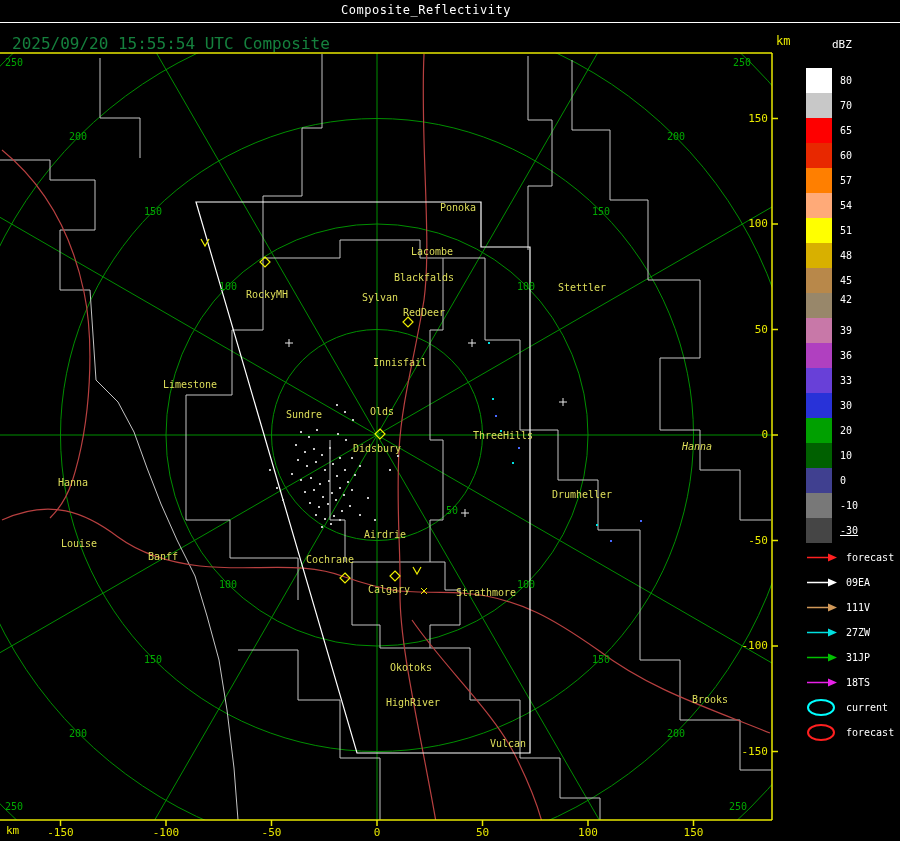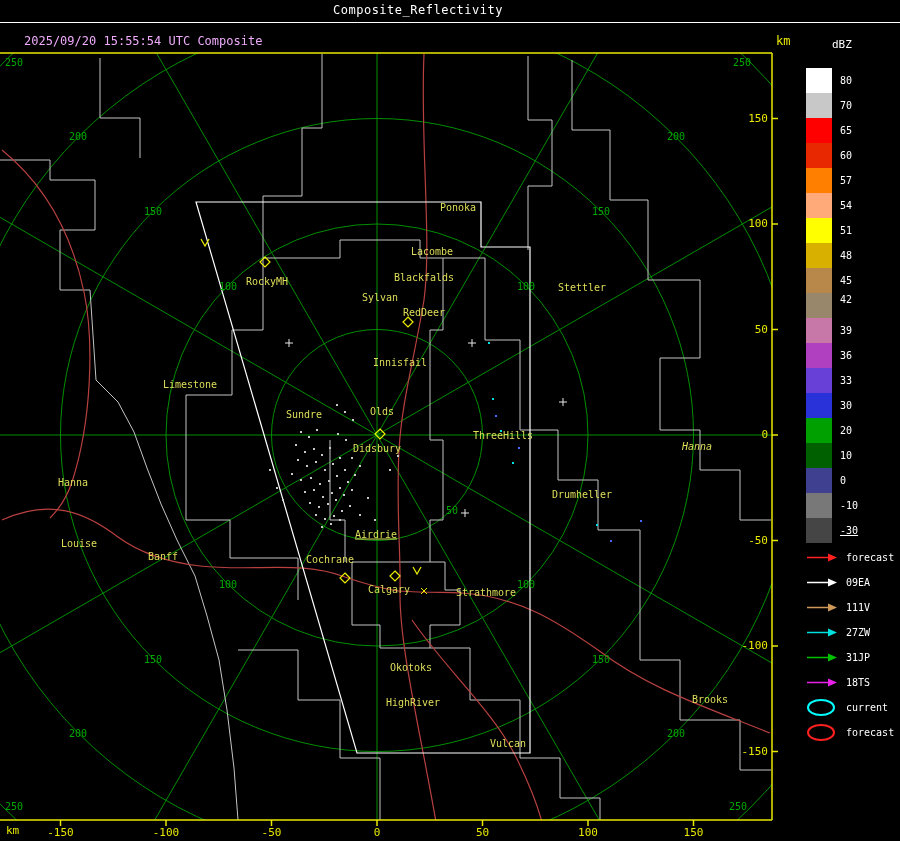--- a/index.html
+++ b/index.html
@@ -1,20 +1,20 @@
 <!DOCTYPE html>
 <html><head>
 <meta charset="utf-8">
 <style>
   html,body{margin:0;padding:0;background:#000;width:900px;height:841px;overflow:hidden}
   body{font-family:"DejaVu Sans Mono","Liberation Mono",monospace;position:relative}
   .abs{position:absolute}
-  .titlebar{position:absolute;top:0;left:0;width:836px;height:22px;text-align:center;color:#ffffff;font-size:12px;line-height:20px;letter-spacing:.5px}
+  .titlebar{position:absolute;top:0;left:8px;width:836px;height:22px;text-align:center;color:#ffffff;font-size:12px;line-height:20px;letter-spacing:.5px}
   .title-sep{position:absolute;top:22px;left:0;width:900px;height:1px;background:#ffffff}
-  .ts{position:absolute;left:24px;top:34px;color:#f0abfc;font-size:12px}
+  .ts{position:absolute;left:12px;top:34px;color:#15803d;font-size:16px}
   .km-top{position:absolute;left:776px;top:34px;color:#e8e800;font-size:12px}
   .dbz{position:absolute;left:832px;top:38px;color:#ffffff;font-size:11px}
   .pl{position:absolute;transform:translate(-50%,-50%);color:#dede5a;font-size:10px;white-space:nowrap}
   .rl{position:absolute;transform:translate(-50%,-50%);color:#00a800;font-size:10px}
   .ax{position:absolute;transform:translate(-50%,-50%);color:#e8e800;font-size:11px;white-space:nowrap}
   .ay{position:absolute;color:#e8e800;font-size:11px;text-align:right;width:42px;left:726px}
   .km-bottom{position:absolute;left:6px;top:824px;color:#e8e800;font-size:11px}
   .cb-label{position:absolute;left:840px;color:#ffffff;font-size:10px;line-height:25px;height:25px}
   .cb-swatch{position:absolute;left:806px;width:26px;height:25px}
   .lg-label{position:absolute;left:846px;color:#ffffff;font-size:10px;line-height:25px;height:25px}
@@ -216,34 +216,34 @@
     <div class="rl" style="left: 228px; top: 584px;">100</div>
     <div class="rl" style="left: 153px; top: 659px;">150</div>
     <div class="rl" style="left: 78px; top: 733px;">200</div>
     <div class="rl" style="left: 14px; top: 806px;">250</div>
     <div class="pl" style="left: 458px; top: 207px;">Ponoka</div>
     <div class="pl" style="left: 432px; top: 251px;">Lacombe</div>
     <div class="pl" style="left: 424px; top: 277px;">Blackfalds</div>
     <div class="pl" style="left: 380px; top: 297px;">Sylvan</div>
     <div class="pl" style="left: 424px; top: 312px;">RedDeer</div>
     <div class="pl" style="left: 582px; top: 287px;">Stettler</div>
-    <div class="pl" style="left: 267px; top: 281px;">RockyMH</div>
+    <div class="pl" style="left: 267px; top: 294px;">RockyMH</div>
     <div class="pl" style="left: 190px; top: 384px;">Limestone</div>
     <div class="pl" style="left: 400px; top: 362px;">Innisfail</div>
     <div class="pl" style="left: 304px; top: 414px;">Sundre</div>
     <div class="pl" style="left: 382px; top: 411px;">Olds</div>
     <div class="pl" style="left: 377px; top: 448px;">Didsbury</div>
     <div class="pl" style="left: 503px; top: 435px;">ThreeHills</div>
     <div class="pl" style="left: 697px; top: 446px; font-style: italic;">Hanna</div>
     <div class="pl" style="left: 582px; top: 494px;">Drumheller</div>
     <div class="pl" style="left: 73px; top: 482px;">Hanna</div>
     <div class="pl" style="left: 79px; top: 498px; margin-top: 45px;">Louise</div>
     <div class="pl" style="left: 163px; top: 556px;">Banff</div>
     <div class="pl" style="left: 330px; top: 559px;">Cochrane</div>
-    <div class="pl" style="left: 376px; top: 534px; text-decoration: underline;">Airdrie</div>
+    <div class="pl" style="left: 385px; top: 534px;">Airdrie</div>
     <div class="pl" style="left: 389px; top: 589px;">Calgary</div>
     <div class="pl" style="left: 486px; top: 592px;">Strathmore</div>
     <div class="pl" style="left: 398px; top: 667px; padding-left: 26px;">Okotoks</div>
     <div class="pl" style="left: 413px; top: 702px;">HighRiver</div>
     <div class="pl" style="left: 508px; top: 743px;">Vulcan</div>
     <div class="pl" style="left: 710px; top: 699px;">Brooks</div>
   </div>
 <div id="axis-layer">
     <div class="ax" style="left: 60.5px; top: 832px;">-150</div>
     <div class="ax" style="left: 166px; top: 832px;">-100</div>

